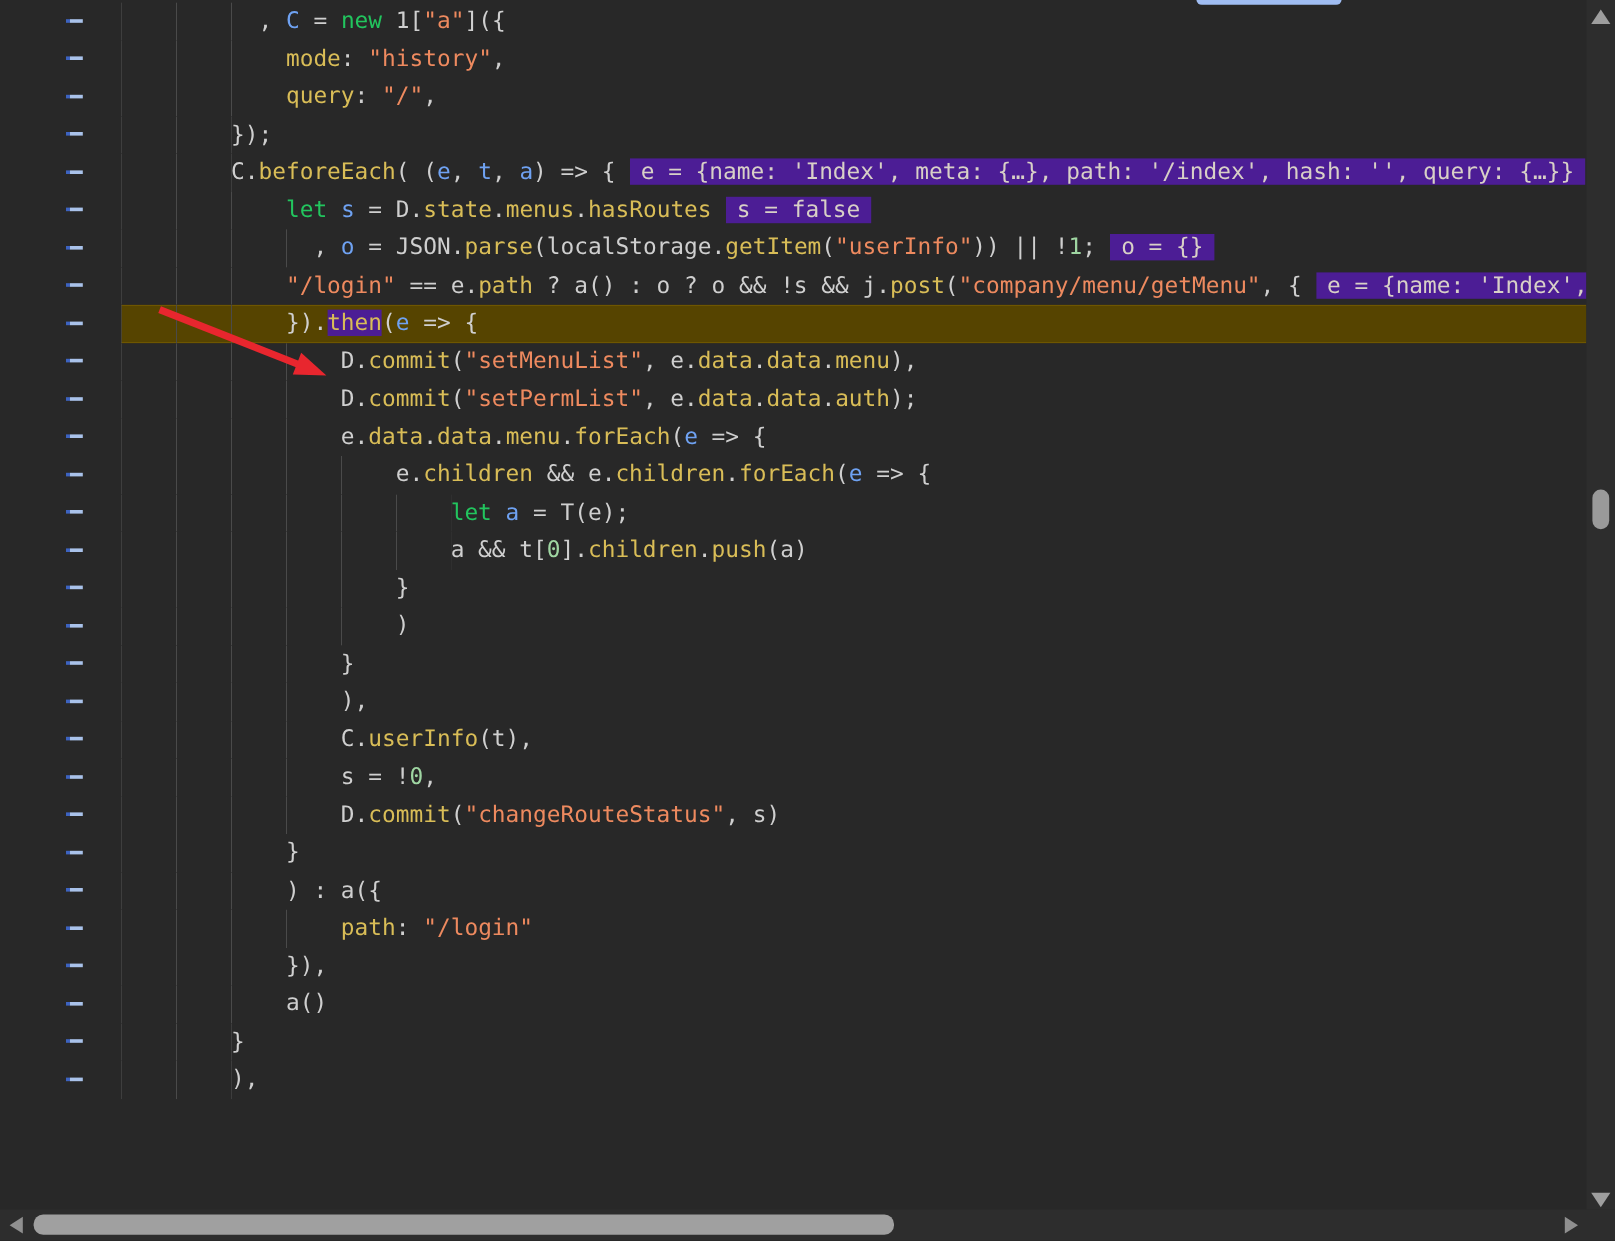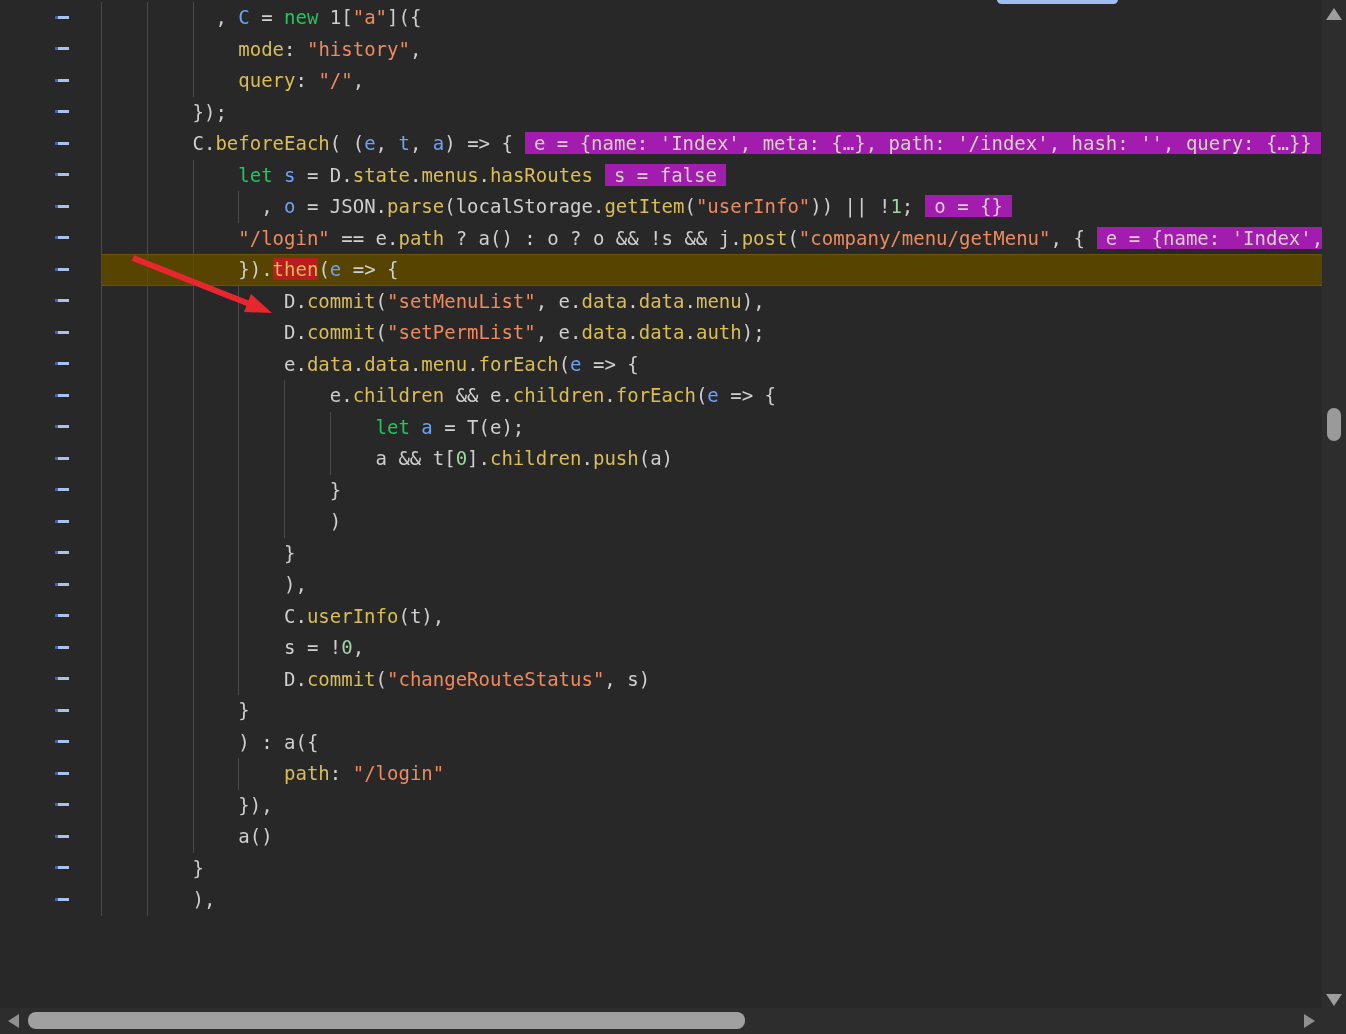--- a/index.html
+++ b/index.html
@@ -13,22 +13,22 @@
               background:linear-gradient(to right,#3d63c0 0 3px,#a9c2ea 3px);}
   .body{flex:1 1 auto;white-space:pre;min-width:0;overflow:hidden;}
   .ind{display:inline-block;height:31.5px;vertical-align:top;
        background:repeating-linear-gradient(to right,#4a4a4a 0 1px,transparent 1px 4ch);}
   .pun{color:#cfcfcf}
   .kw{color:#22c55e}
   .str{color:#ee8a5f}
   .var{color:#6fa2f2}
   .fn{color:#d9bd57}
   .num{color:#9fd6a2}
-  .hint{background:#a21caf;color:#d8d0c7;padding:0 9px;margin-left:12px;text-align:center;}
-  .sel{background:#b91c1c;text-align:right;}
+  .hint{background:#4c1d95;color:#d8d0c7;padding:0 9px;margin-left:12px;text-align:center;}
+  .sel{background:#4c1d95;text-align:right;}
   .line.exec .body{background:#564400;box-shadow:inset 0 1px 0 #6e5600, inset 0 -1px 0 #6e5600;}
   
   .vtrack{position:absolute;right:0;top:0;width:24px;height:1008px;background:#2d2d2d;}
   .htrack{position:absolute;left:0;bottom:0;width:1346px;height:26px;background:#2d2d2d;}
   .vthumb{position:absolute;right:5px;top:408px;width:14px;height:33px;border-radius:7px;background:#9a9a9a;}
   .hthumb{position:absolute;left:28px;bottom:5px;width:717px;height:17px;border-radius:8px;background:#a0a0a0;}
   .tri{position:absolute;width:0;height:0;}
   .tri.up{right:4px;top:8px;border-left:8px solid transparent;border-right:8px solid transparent;border-bottom:12px solid #9e9e9e;}
   .tri.down{right:4px;top:994px;border-left:8px solid transparent;border-right:8px solid transparent;border-top:12px solid #9e9e9e;}
   .tri.left{left:8px;bottom:6px;border-top:7px solid transparent;border-bottom:7px solid transparent;border-right:11px solid #8f8f8f;}

